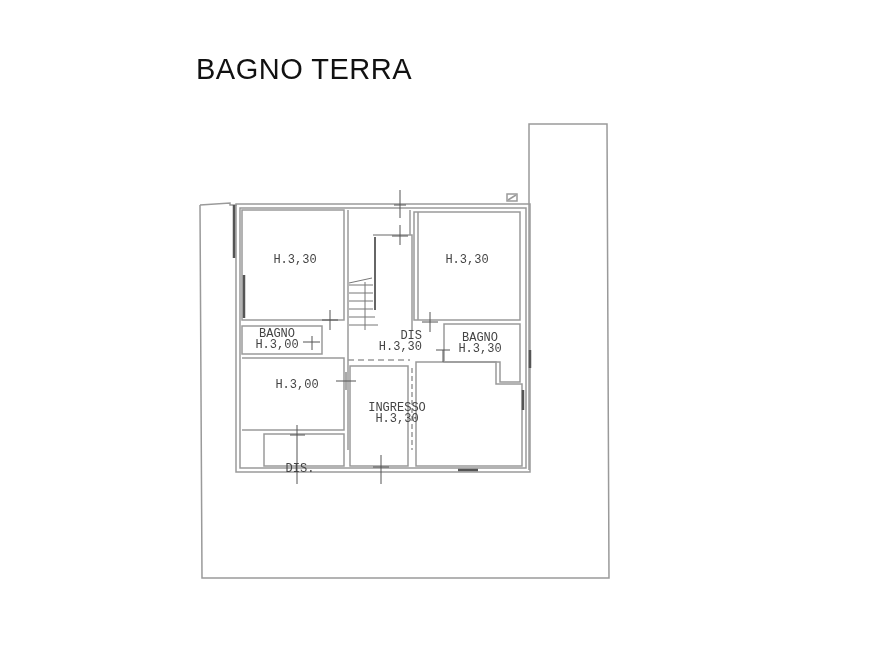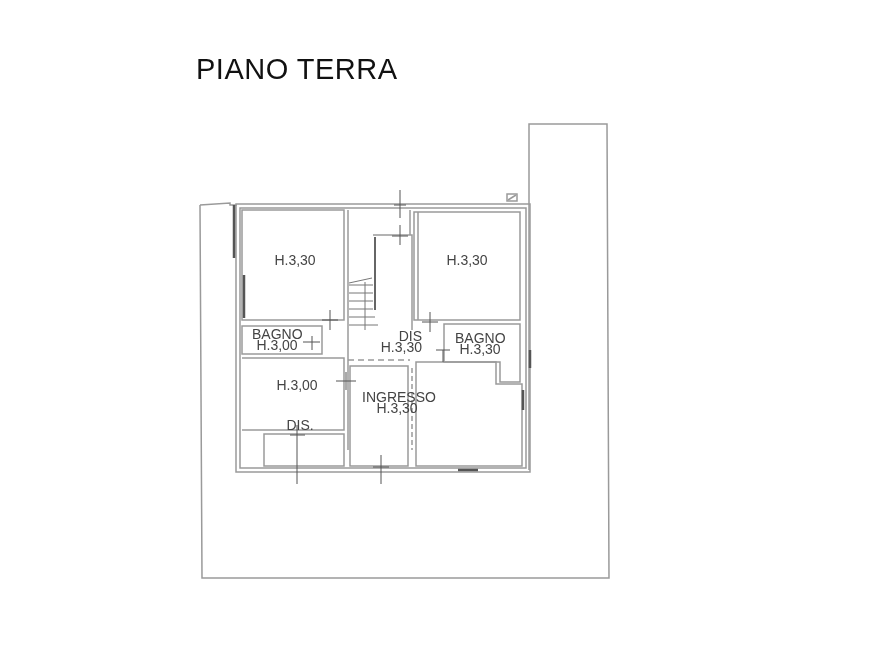--- a/index.html
+++ b/index.html
@@ -1,24 +1,24 @@
 <!DOCTYPE html>
 <html><head>
   <meta charset="utf-8">
   <style>
     html, body { margin: 0; padding: 0; background: #ffffff; }
     body { width: 893px; height: 670px; position: relative; overflow: hidden; font-family: "Liberation Sans", sans-serif; }
     .title { position: absolute; left: 196px; top: 53px; font-size: 29px; color: #111; letter-spacing: 0.5px; }
     svg.plan { position: absolute; left: 0; top: 0; }
-    .lbl { position: absolute; font-size: 14px; color: #444; text-align: center; line-height: 11px; font-family: Liberation Sans, sans-serif; }
+    .lbl { position: absolute; font-size: 12px; color: #444; text-align: center; line-height: 11px; font-family: Liberation Mono, monospace; }
   </style>
 </head>
 <body>
 
-<div class="title">PIANO TERRA</div>
+<div class="title">BAGNO TERRA</div>
 
 <svg class="plan" width="893" height="670">
   <g fill="none" stroke="#9a9a9a" stroke-width="1.5">
 
     <path d="M200 205 L230 203 L230 205 L237 205"></path>
     <path d="M200 205 L202 578 L609 578 L607 124 L529 124 L529 205"></path>
     <path d="M529 205 L529 470"></path>
 
     <rect x="236" y="204" width="294" height="268"></rect>
     <rect x="240" y="208" width="286" height="260"></rect>
@@ -107,19 +107,19 @@
   <div>DIS</div>
   <div>H.3,30</div>
 </div>
 <div class="lbl" style="left:455px;top:333px;width:50px;">
   <div>BAGNO</div>
   <div>H.3,30</div>
 </div>
 <div class="lbl" style="left:272px;top:380px;width:50px;">
   <span>H.3,00</span>
 </div>
-<div class="lbl" style="left:362px;top:392px;width:70px;">
+<div class="lbl" style="left:362px;top:403px;width:70px;">
   <div>INGRESSO</div>
   <div>H.3,30</div>
 </div>
-<div class="lbl" style="left:280px;top:420px;width:40px;">
+<div class="lbl" style="left:280px;top:464px;width:40px;">
   <span>DIS.</span>
 </div>
 
 </body></html>

